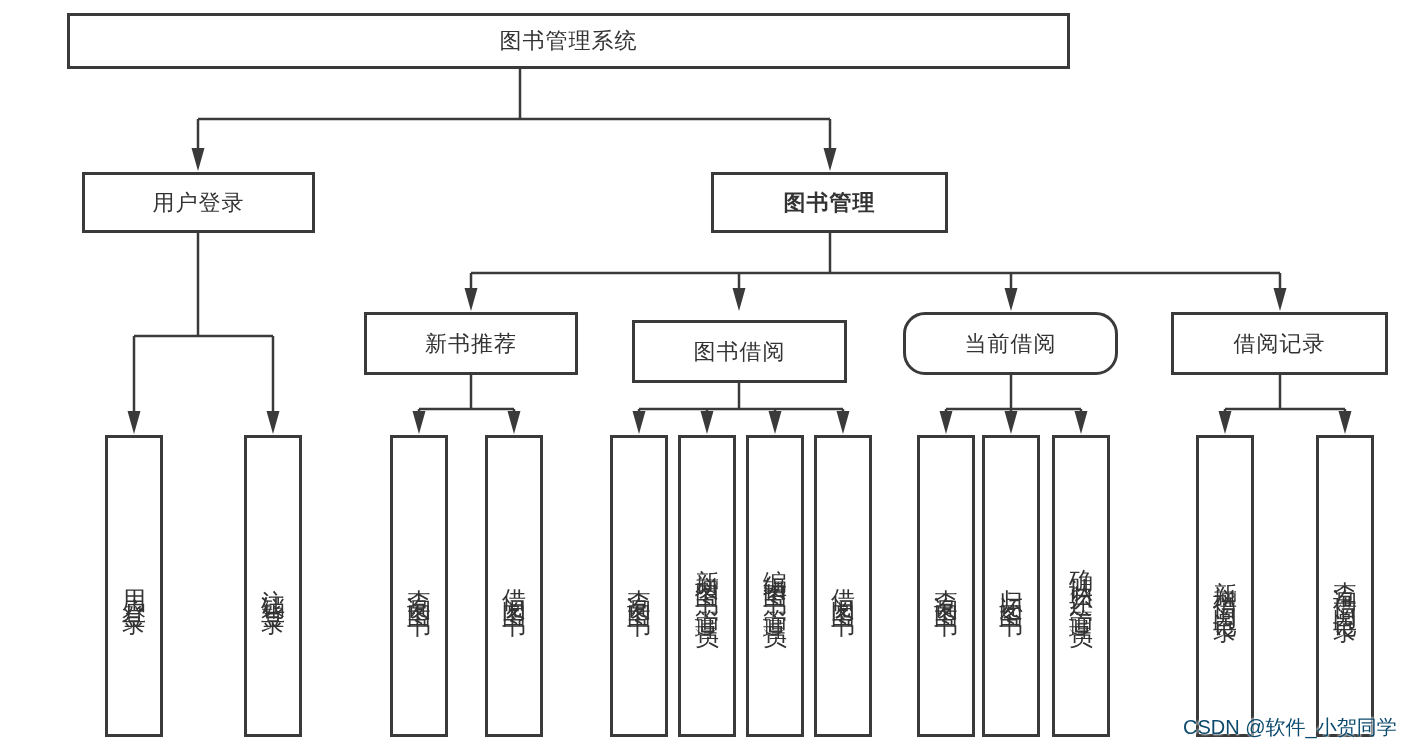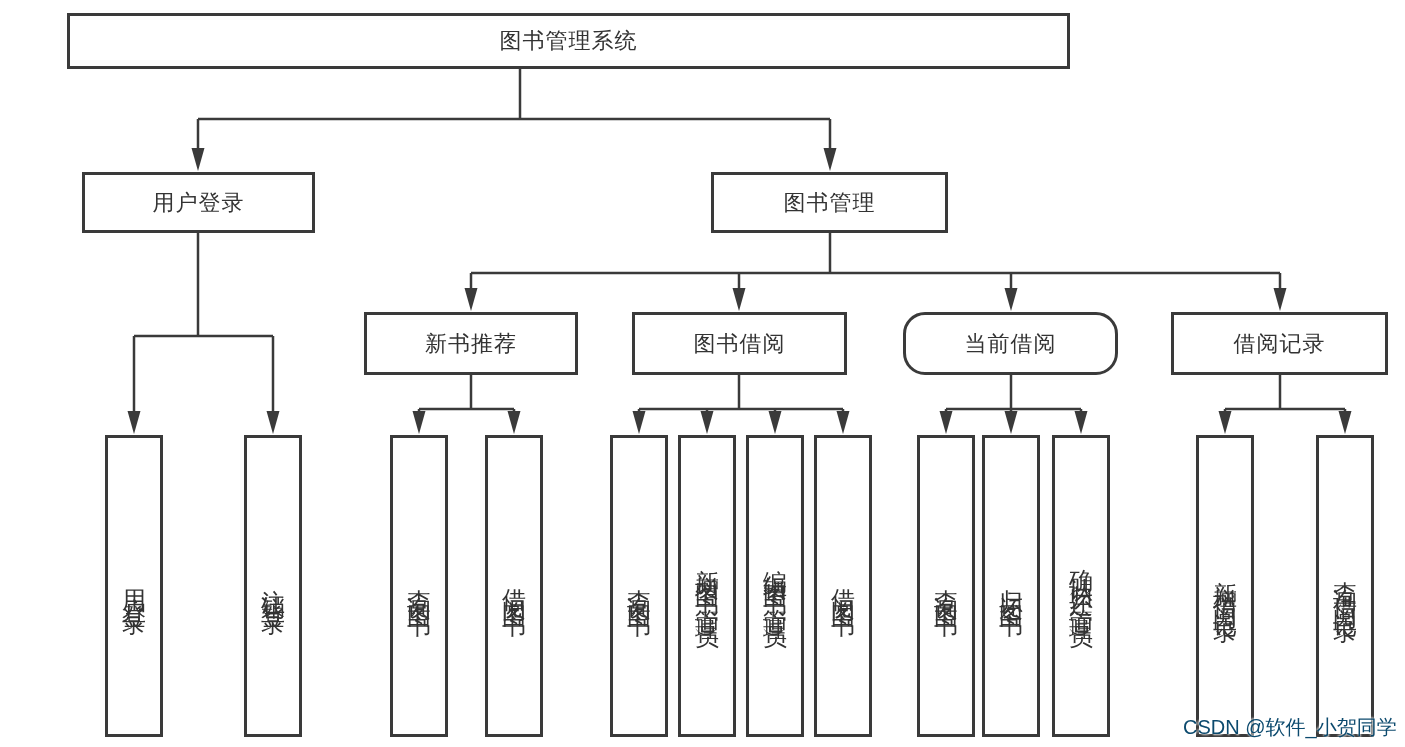--- a/index.html
+++ b/index.html
@@ -150,28 +150,28 @@
     </g>
   </svg>
 
   <div class="box hbox" style="left:21px; top:13px; width:1003px; height:56px;margin-left:46px;">
     <span>图书管理系统</span>
   </div>
 
   <div class="box hbox lvl2" style="left:82px; width:233px;">
     <span>用户登录</span>
   </div>
-  <div class="box hbox lvl2" style="left:711px; width:237px;">
+  <div class="box hbox lvl2" style="left:711px; width:237px;font-weight:bold;">
     <span>图书管理</span>
   </div>
 
   <div class="box hbox lvl3" style="left:364px; width:214px;">
     <span>新书推荐</span>
   </div>
-  <div class="box hbox lvl3" style="left:632px; width:215px;">
+  <div class="box hbox lvl3" style="left:632px; width:215px;margin-top:8px;">
     <span>图书借阅</span>
   </div>
   <div class="box hbox lvl3" style="left:903px; width:215px;border-radius:22px;">
     <span>当前借阅</span>
   </div>
   <div class="box hbox lvl3" style="left:1171px; width:217px;">
     <span>借阅记录</span>
   </div>
 
   <div class="box leaf" style="left:105px;">

